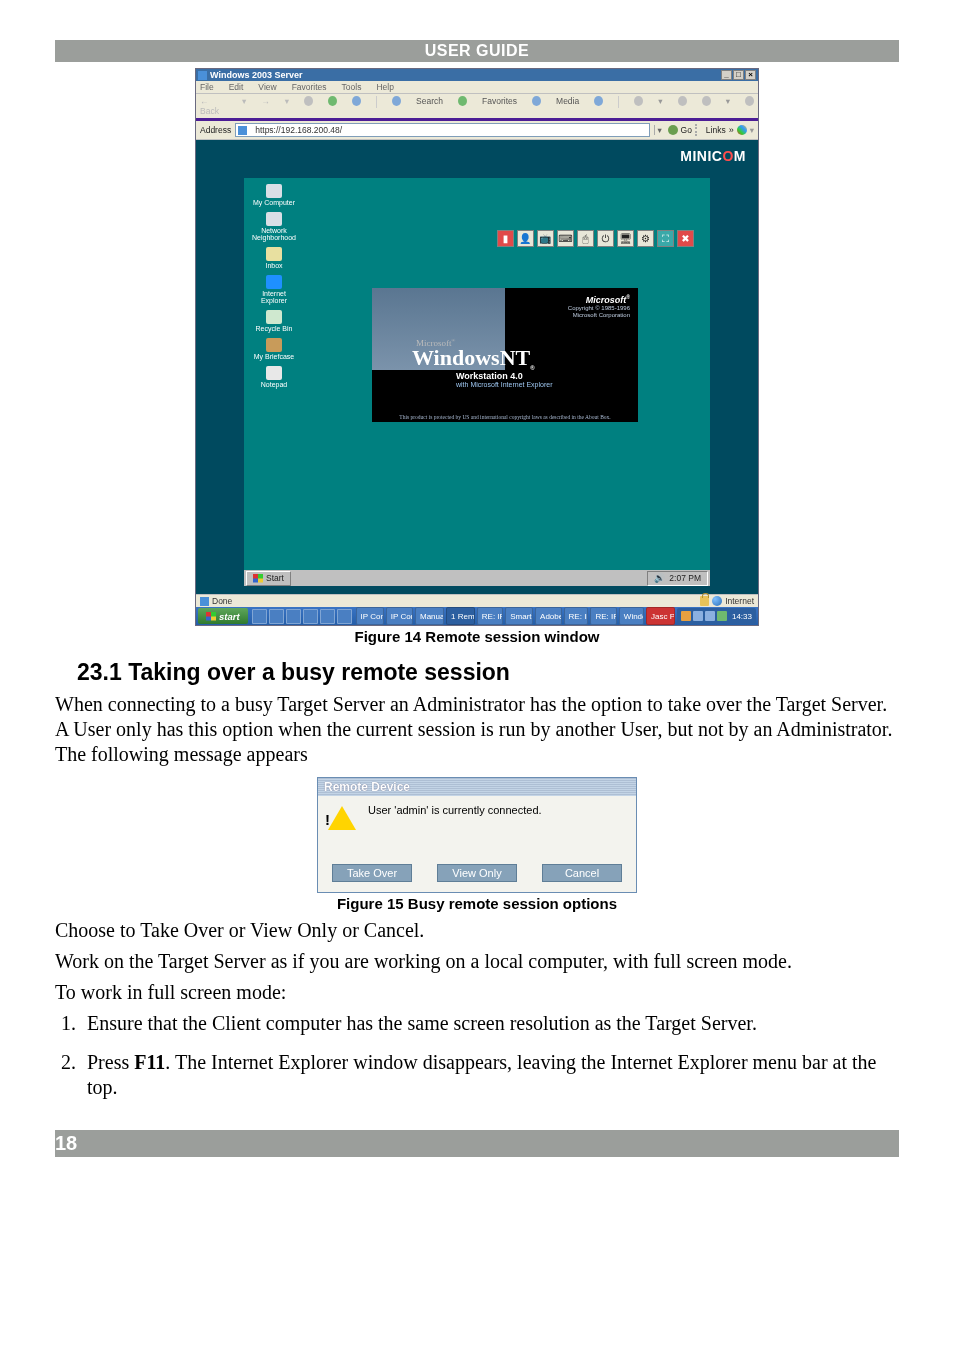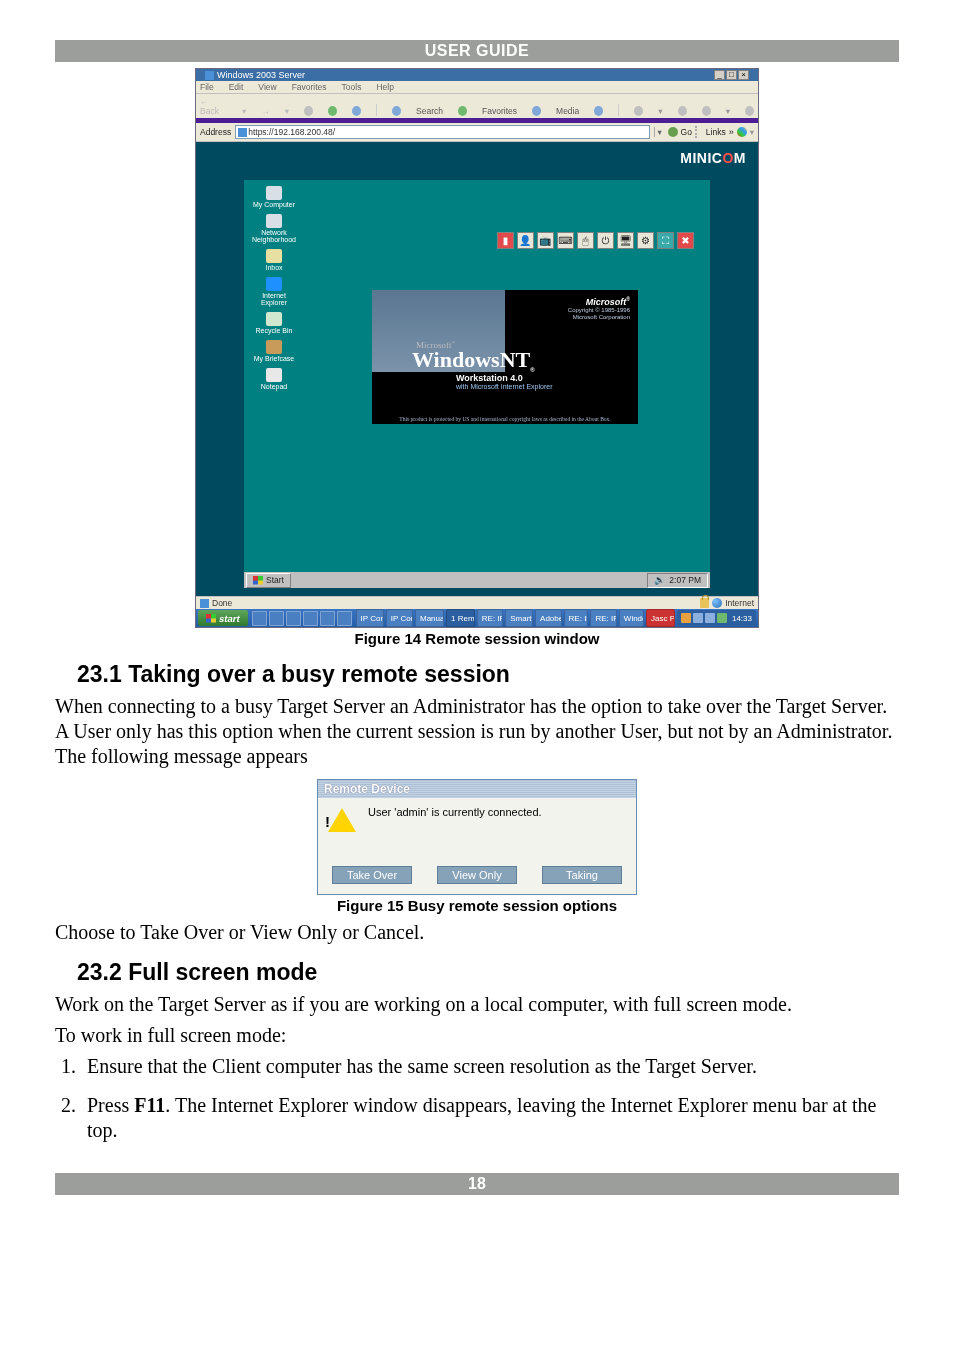--- a/index.html
+++ b/index.html
@@ -22,22 +22,22 @@
     font-size: 16px;
     text-align: center;
     padding: 2px 0;
     letter-spacing: 0.5px;
   }
   .footer-bar {
     background: #9b9e9b;
     color: #fff;
     font-family: Arial, Helvetica, sans-serif;
     font-weight: bold;
-    font-size: 16px;
-    text-align: center;
+    font-size: 20px;
+    text-align: left;
     padding: 2px 0;
     margin-top: 30px;
   }
 
   
   .fig14-wrap {
     width: 564px;
     margin: 6px auto 0 auto;
   }
   .fig14-browser {
@@ -46,22 +46,23 @@
     font-family: Tahoma, Arial, sans-serif;
     font-size: 9px;
     color: #222;
   }
   .fig14-titlebar {
     background: linear-gradient(#3a6ea5, #3a6ea5);
     color: #fff;
     display: flex;
     align-items: center;
     justify-content: space-between;
-    padding: 1px 9px;
+    padding: 1px 2px;
     font-size: 9px;
+    font-weight: bold;
   }
   .titlebar-left {
     display: flex;
     align-items: center;
     gap: 3px;
   }
   .win-ctrl {
     display: flex;
     gap: 1px;
     align-items: center;
@@ -80,24 +81,24 @@
   .fig14-menubar {
     display: flex;
     gap: 15px;
     padding: 1px 4px;
     font-size: 8.5px;
     color: #666;
     border-bottom: 1px solid #c0c0c0;
   }
   .fig14-toolbar {
     display: flex;
-    align-items: flex-end;
+    align-items: flex-start;
     gap: 15px;
     padding: 2px 4px;
-    border-bottom: 5px solid #4c1d95;
+    border-bottom: 3px solid #4c1d95;
     font-size: 8.5px;
     color: #555;
   }
   .tb-ico {
     width: 10px;
     height: 10px;
     border-radius: 50%;
     display: inline-block;
   }
   .tb-ico.blue  { background:#7fa8d8; }
@@ -115,21 +116,21 @@
   .addr-field {
     flex: 1;
     background: #fff;
     border: 1px solid #7f9db9;
     padding: 0 2px;
     height: 12px;
     line-height: 12px;
     color: #333;
     display: flex;
     align-items: center;
-    gap: 1px;
+    gap: 8px;
   }
   .addr-ico {
     width: 9px;
     height: 9px;
     background:#4a90d9;
     display:inline-block;
   }
   .addr-right {
     display: flex;
     align-items: center;
@@ -765,29 +766,28 @@
       <div class="fig15-body">
         <div style="position:relative">
           <div class="warn-icon"></div>
           <div class="warn-mark">!</div>
         </div>
         <div>User 'admin' is currently connected.</div>
       </div>
       <div class="fig15-btns">
         <div class="fig15-btn">Take Over</div>
         <div class="fig15-btn">View Only</div>
-        <div class="fig15-btn">Taking</div>
+        <div class="fig15-btn">Cancel</div>
       </div>
     </div>
     <div class="fig-caption">Figure 15 Busy remote session options</div>
   </div>
 
   <div class="para">Choose to Take Over or View Only or Cancel.</div>
 
-  <div class="h2">23.2 Full screen mode</div>
   <div class="para">Work on the Target Server as if you are working on a local computer, with full screen mode.</div>
   <div class="para">To work in full screen mode:</div>
 
   <ol class="steps">
     <li>Ensure that the Client computer has the same screen resolution as the Target Server.</li>
     <li>
       <span>Press </span><span class="b">F11</span><span>. The Internet Explorer window disappears, leaving the Internet Explorer menu bar at the top.</span>
     </li>
   </ol>
 

